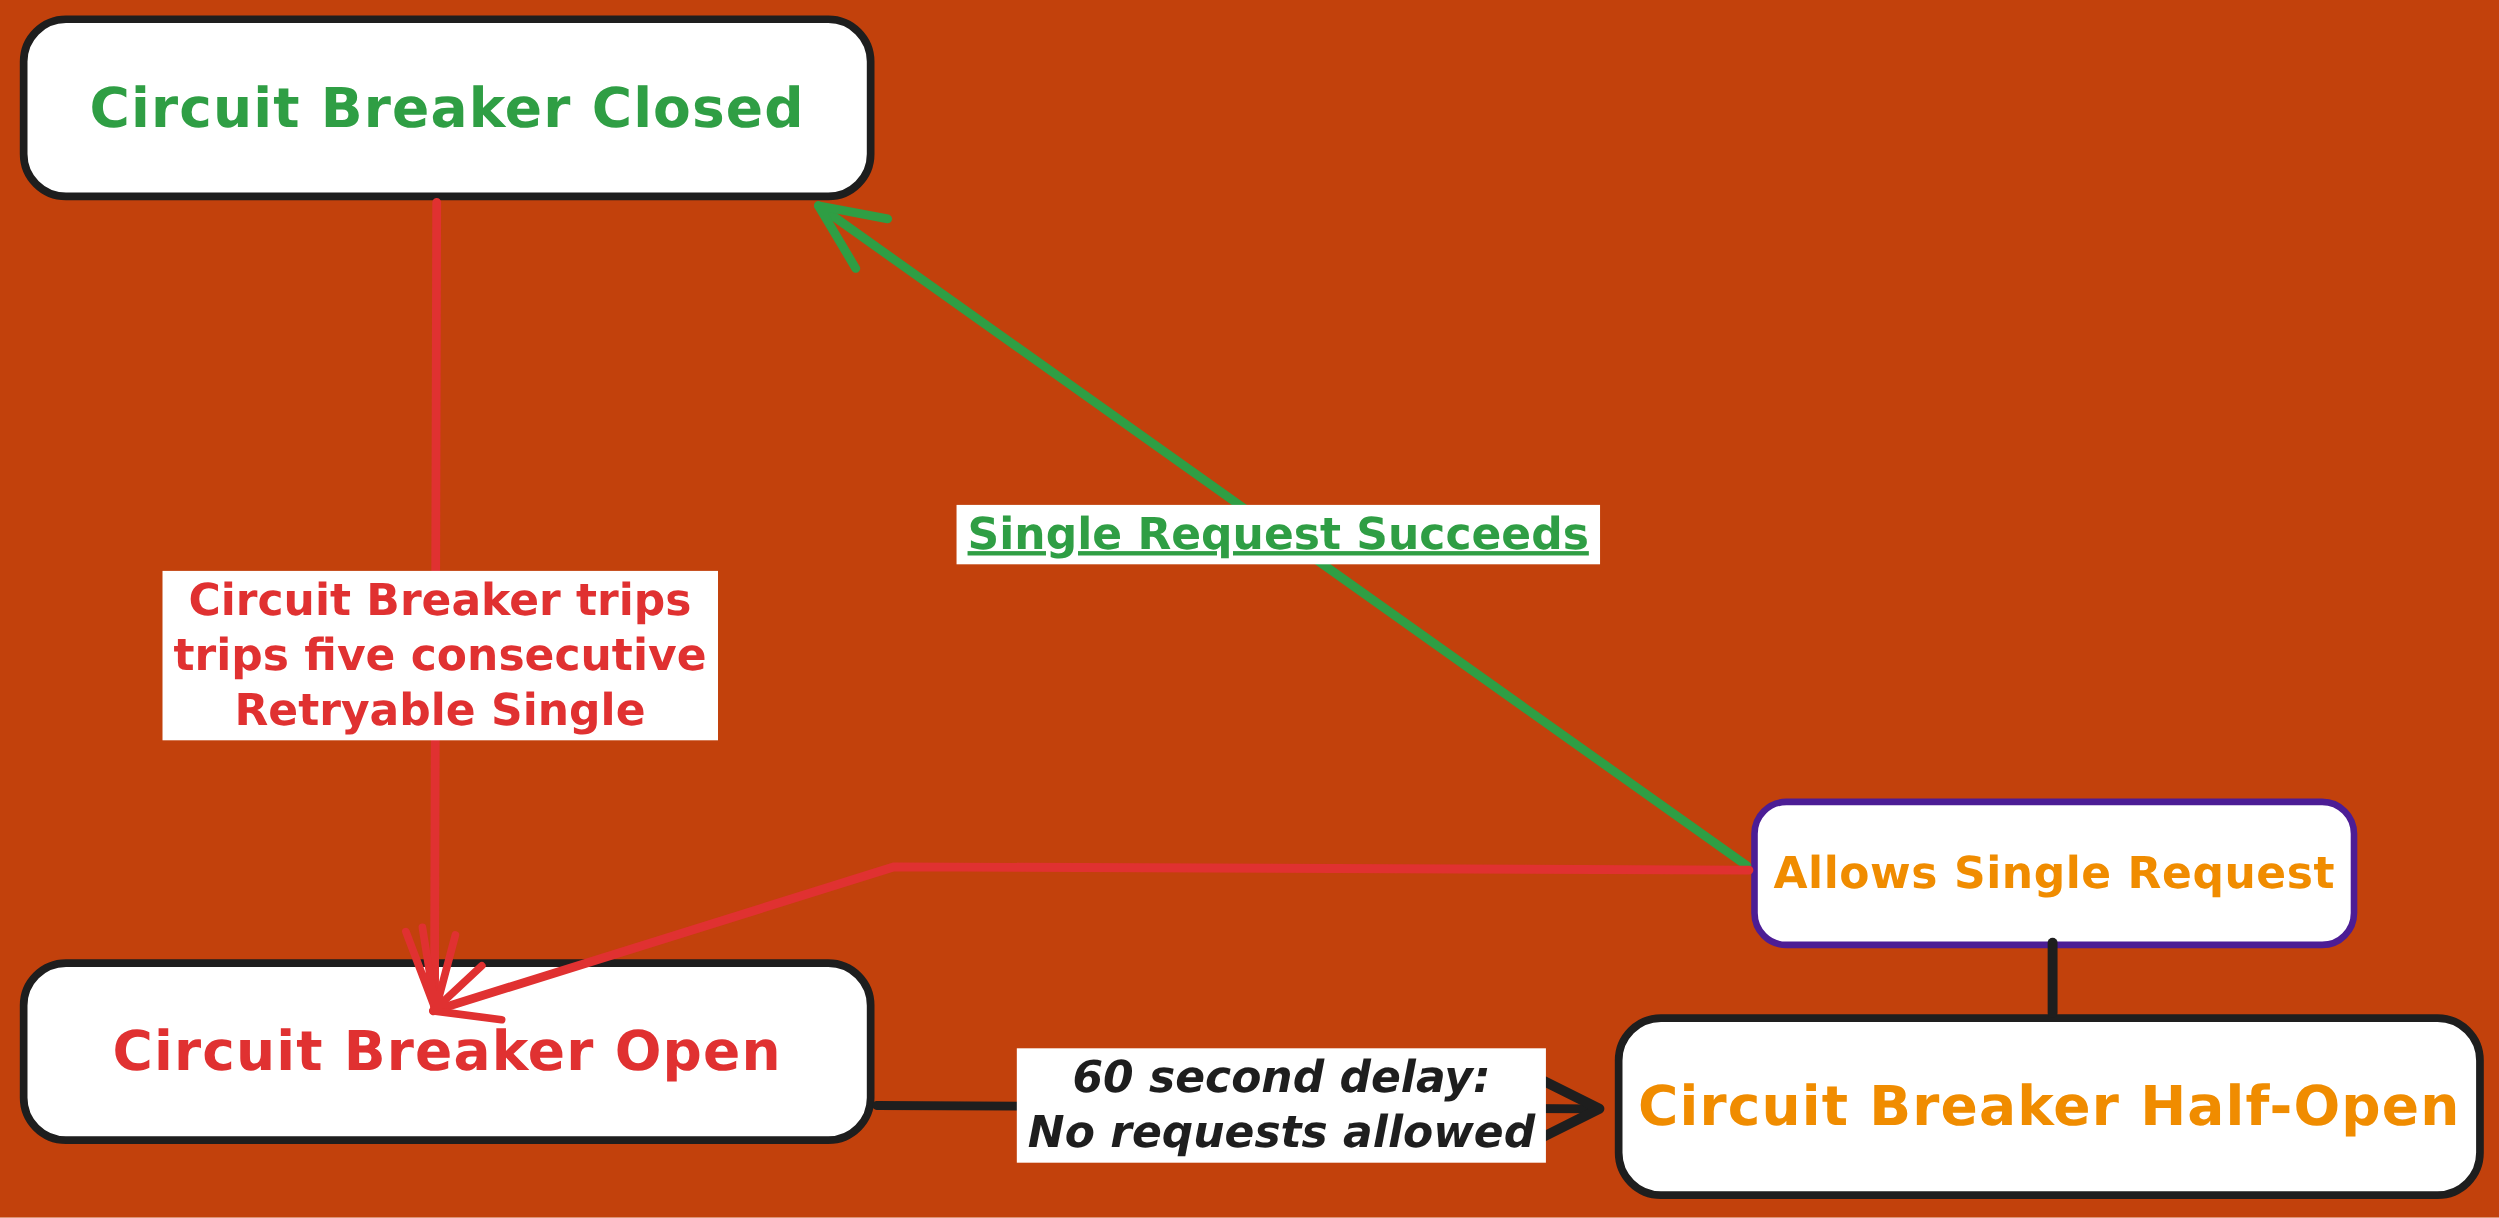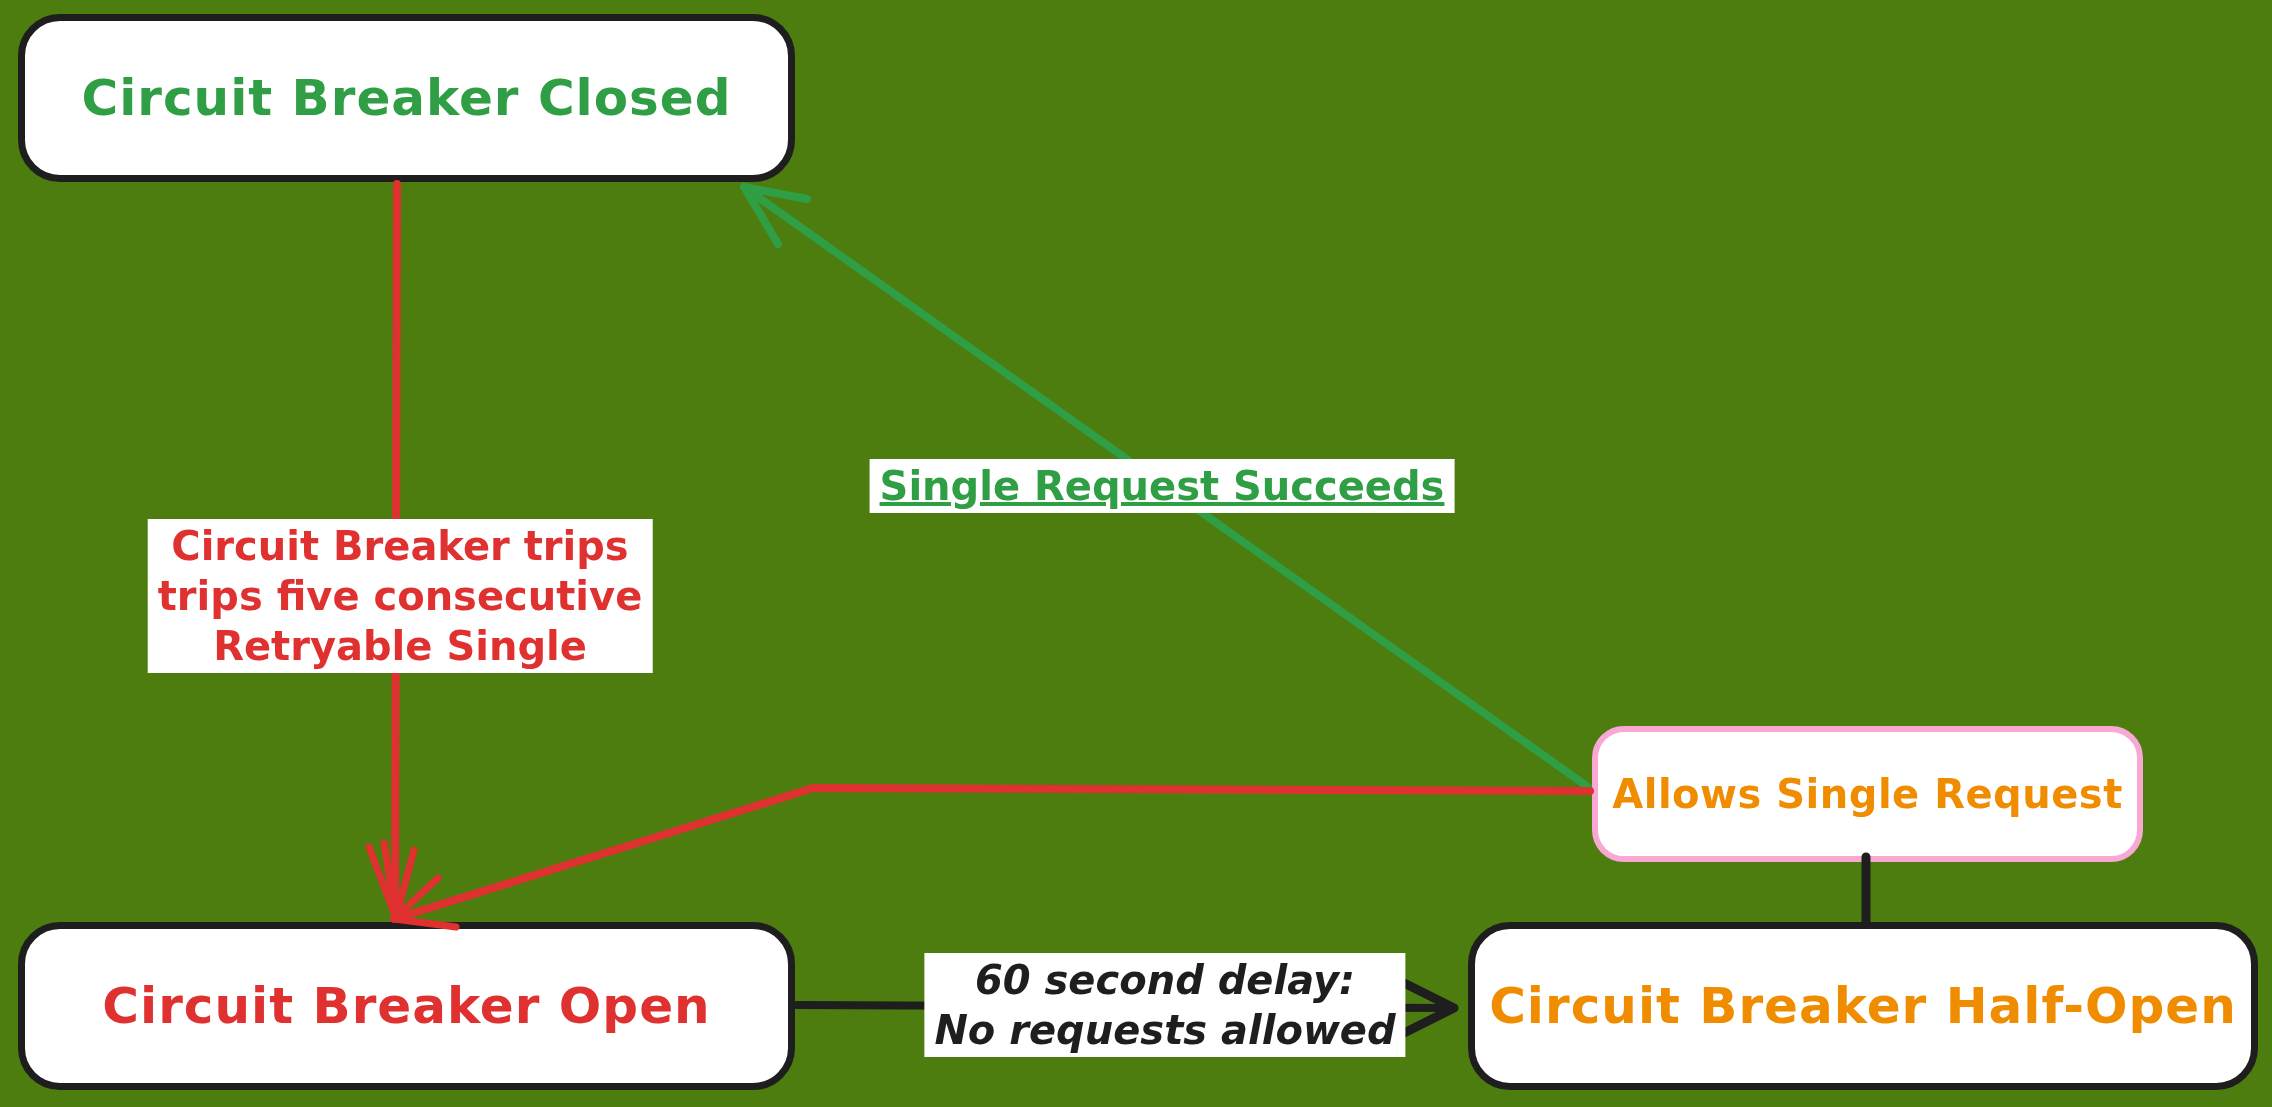--- a/index.html
+++ b/index.html
@@ -5,21 +5,21 @@
   html, body {
     margin: 0;
     padding: 0;
     background: #ffffff;
     font-family: "DejaVu Sans", "Liberation Sans", sans-serif;
   }
   .canvas {
     position: relative;
     width: 2272px;
     height: 1107px;
-    background: #4d7c0f;
+    background: #c2410c;
     overflow: hidden;
   }
   
   .node {
     position: absolute;
     box-sizing: border-box;
     background: #ffffff;
     display: flex;
     align-items: center;
     justify-content: center;
@@ -27,25 +27,25 @@
     white-space: nowrap;
     z-index: 1;
   }
   .node-big {
     border: 7px solid #1e1e1e;
     border-radius: 42px;
     font-size: 50px;
     letter-spacing: 1px;
   }
   #node-closed   { left: 18px;   top: 14px;  width: 777px; height: 168px; }
-  #node-open     { left: 18px;   top: 922px; width: 777px; height: 168px; }
+  #node-open     { left: 18px;   top: 872px; width: 777px; height: 168px; }
   #node-halfopen { left: 1468px; top: 922px; width: 790px; height: 168px; text-align: right; }
   #node-allows {
     left: 1592px; top: 726px; width: 551px; height: 136px;
-    border: 6px solid #f9a8d4;
+    border: 6px solid #4c1d95;
     border-radius: 32px;
     font-size: 40px;
     letter-spacing: 0.5px;
   }
   
   svg.edges {
     position: absolute;
     left: 0; top: 0;
     width: 2272px;
     height: 1107px;

